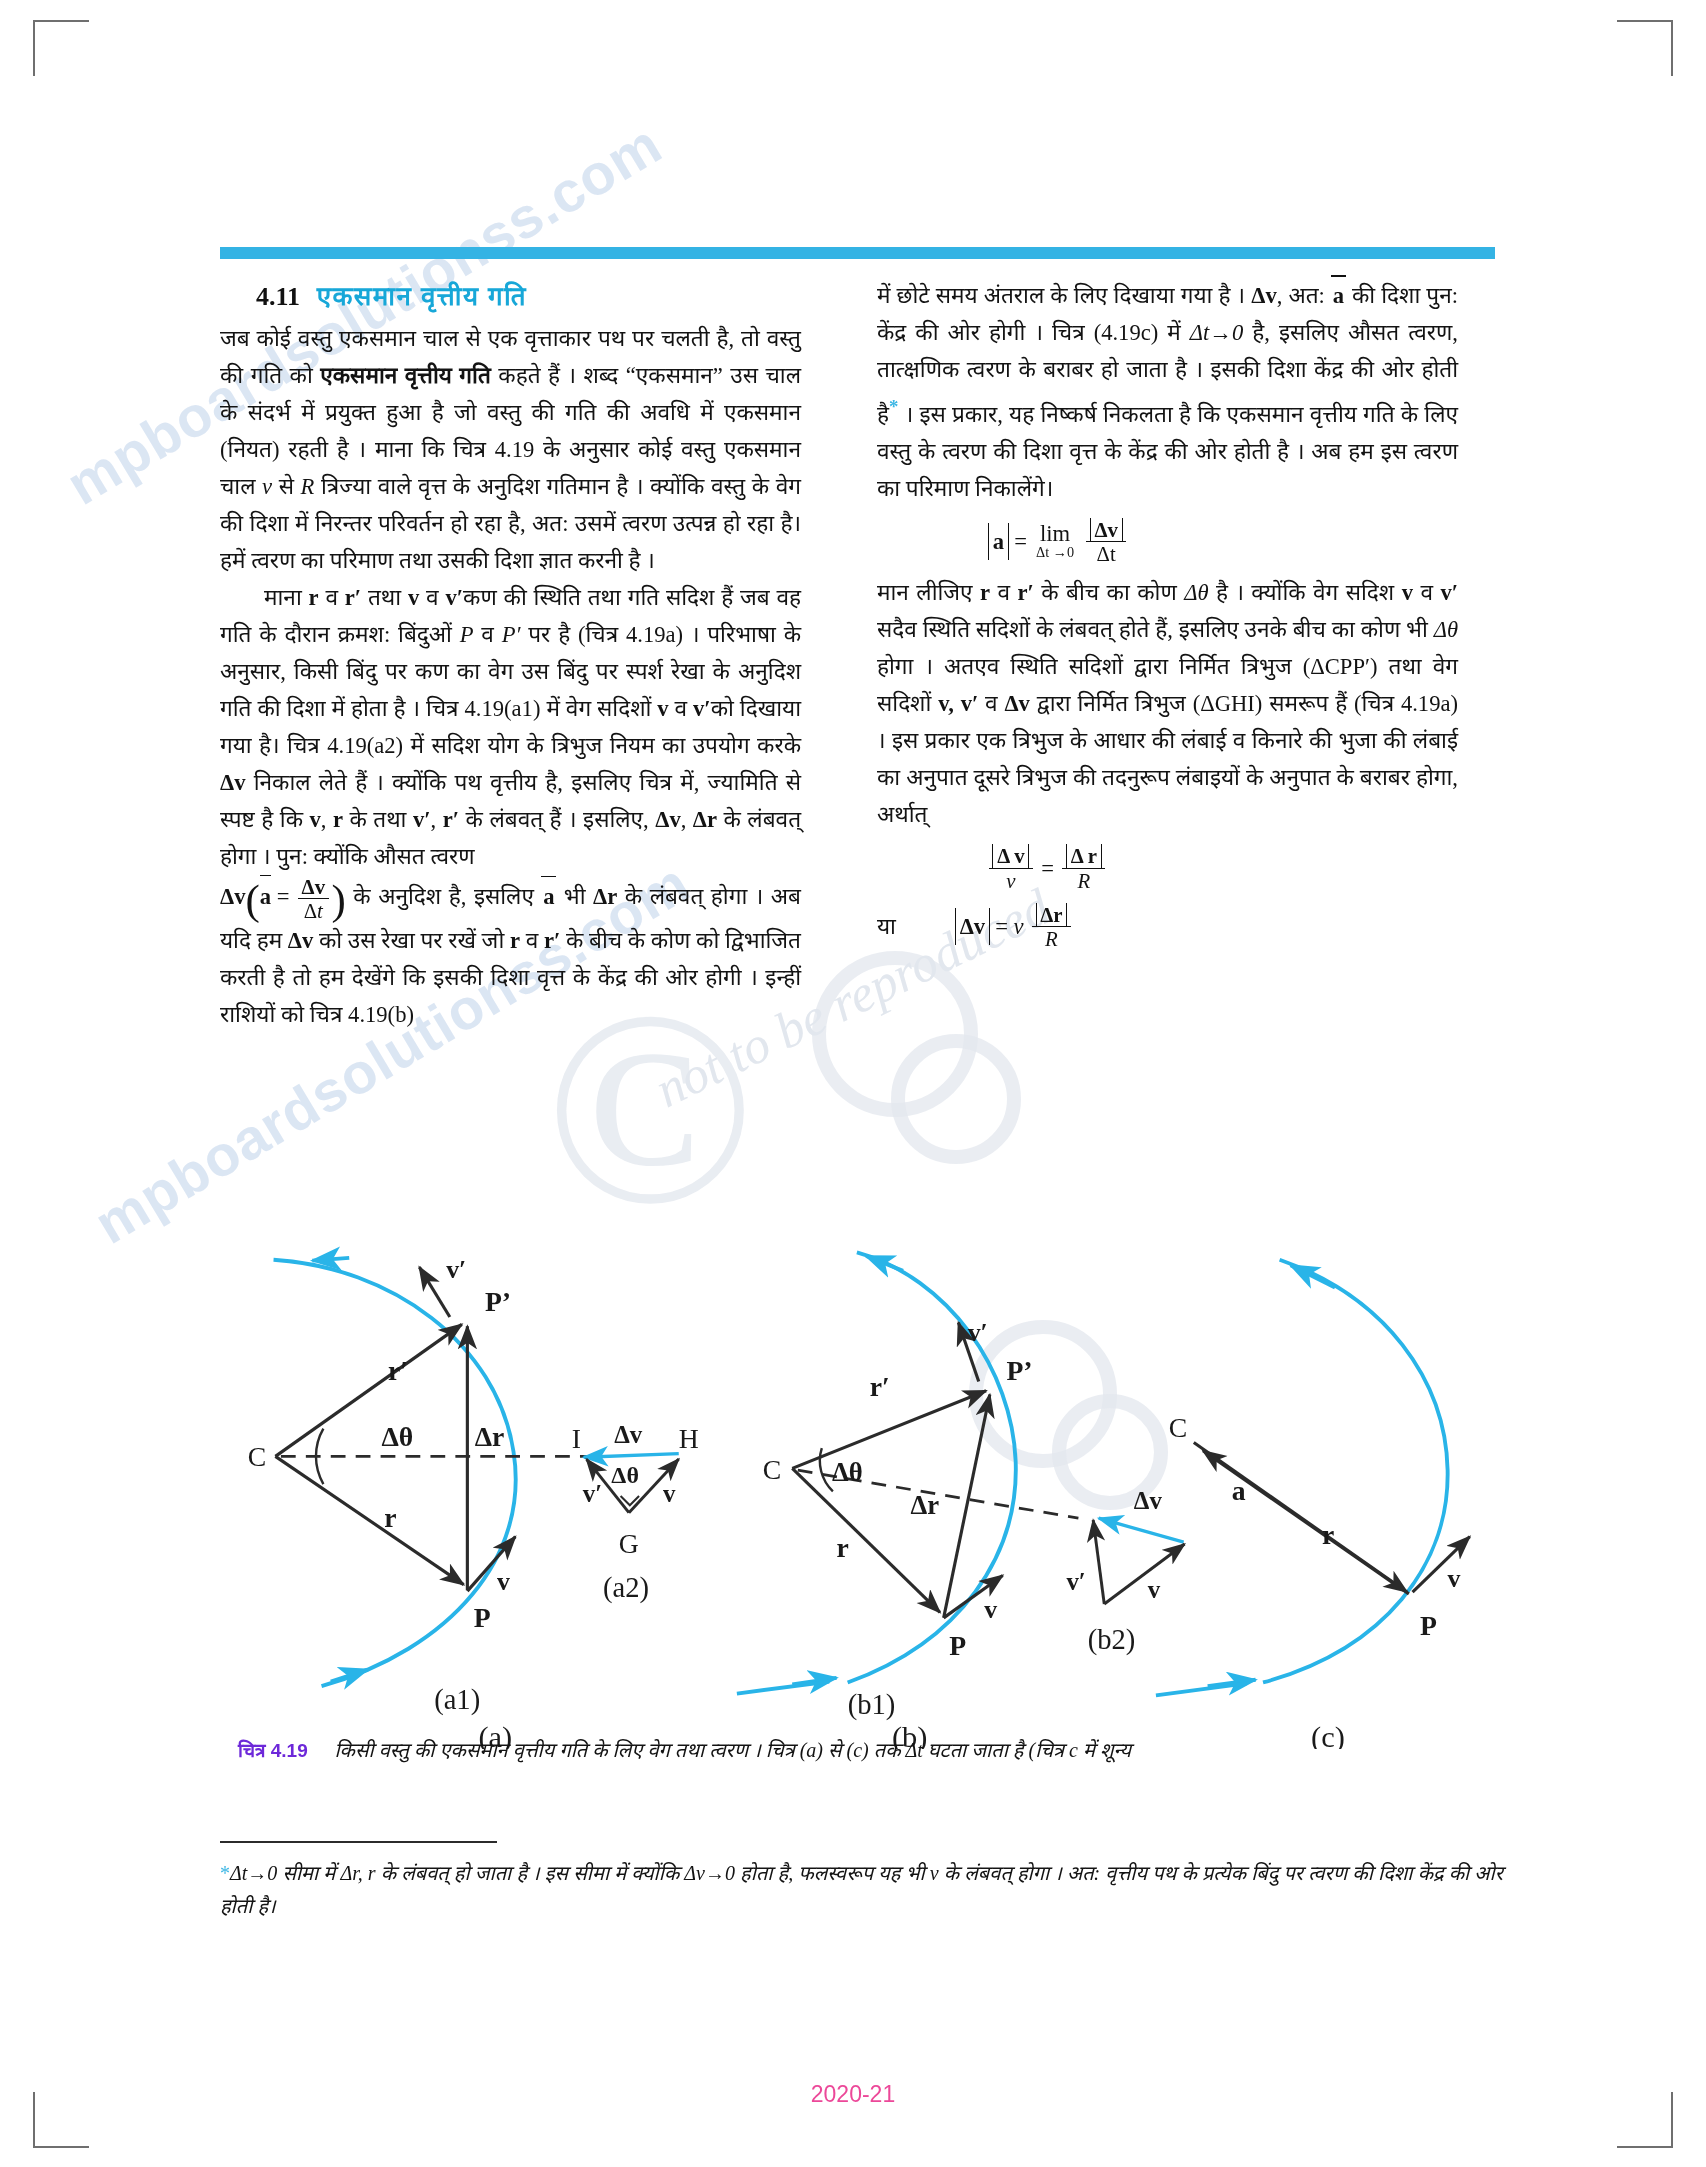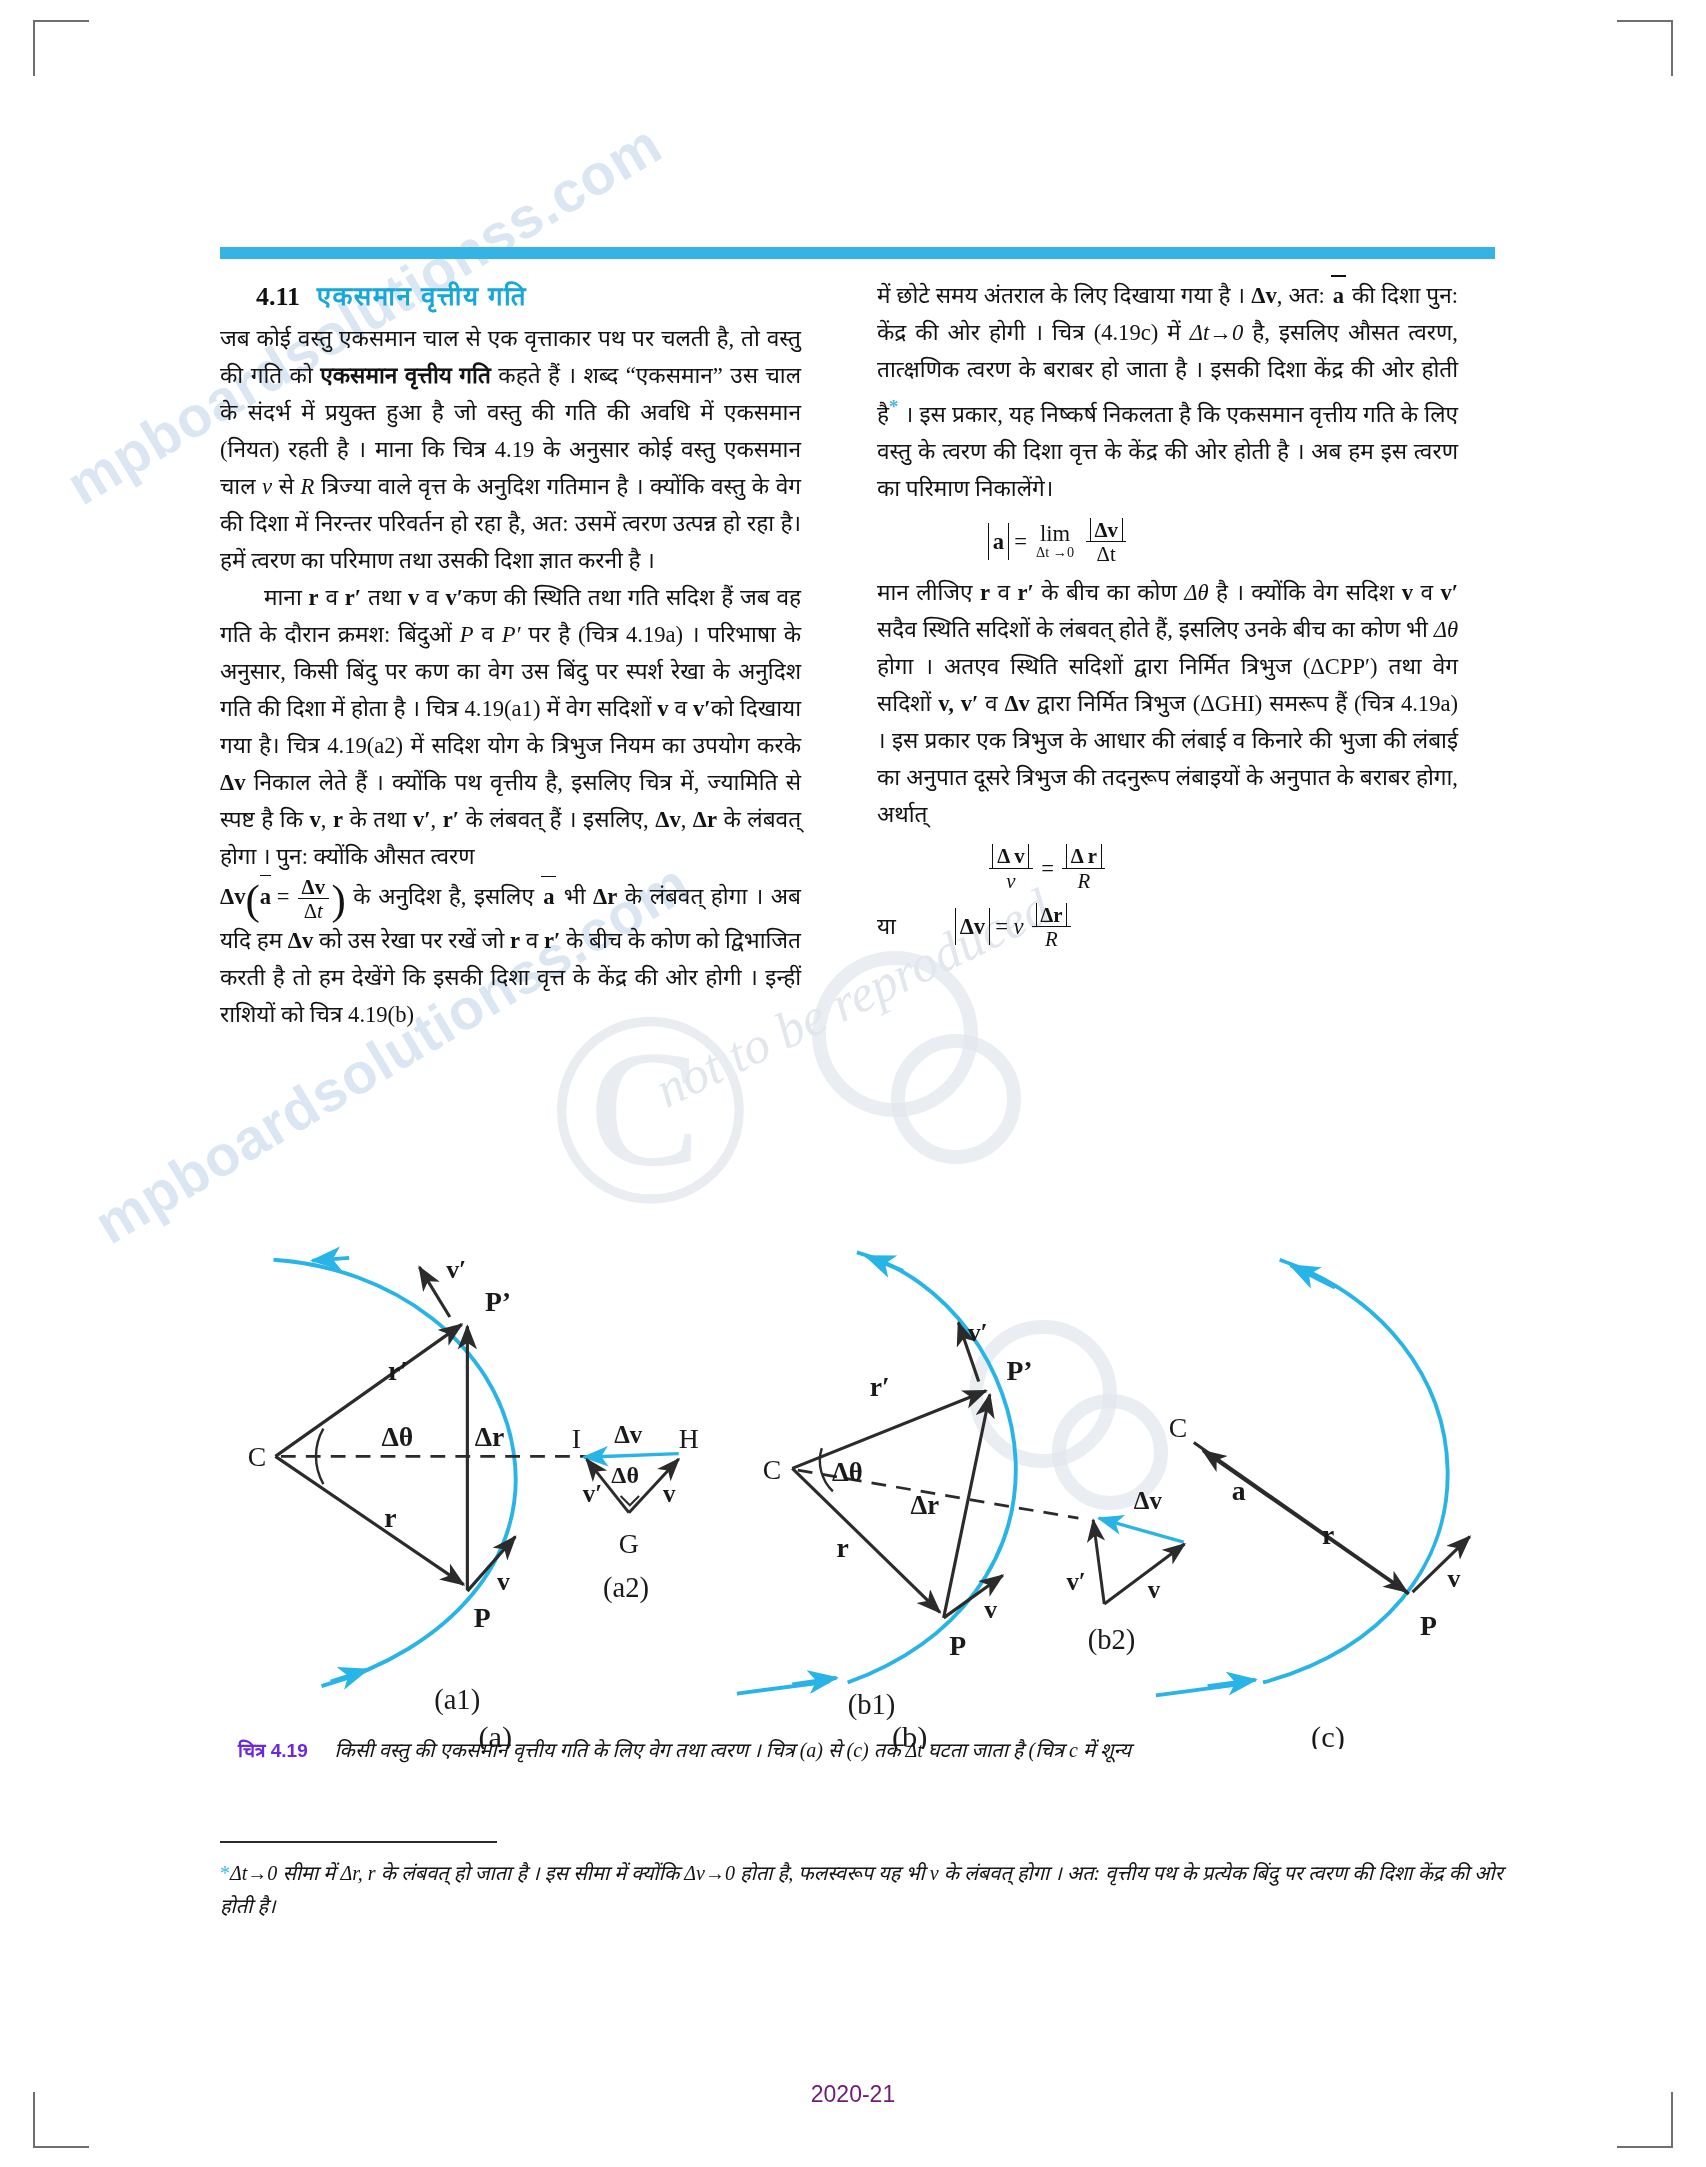--- a/index.html
+++ b/index.html
@@ -224,21 +224,21 @@
   .footnote .fn-star { color: #3cb6e4; font-style: normal; }
 
   
   .year {
     position: absolute;
     left: 0; top: 2081px;
     width: 1706px;
     text-align: center;
     font-family: "Liberation Sans", sans-serif;
     font-size: 23px;
-    color: #701a75;
+    color: #ec4899;
   }
 
   
   .wm {
     position: absolute;
     color: #bfd2ea;
     opacity: .55;
     font-family: "Liberation Sans", sans-serif;
     font-weight: 700;
     white-space: nowrap;

